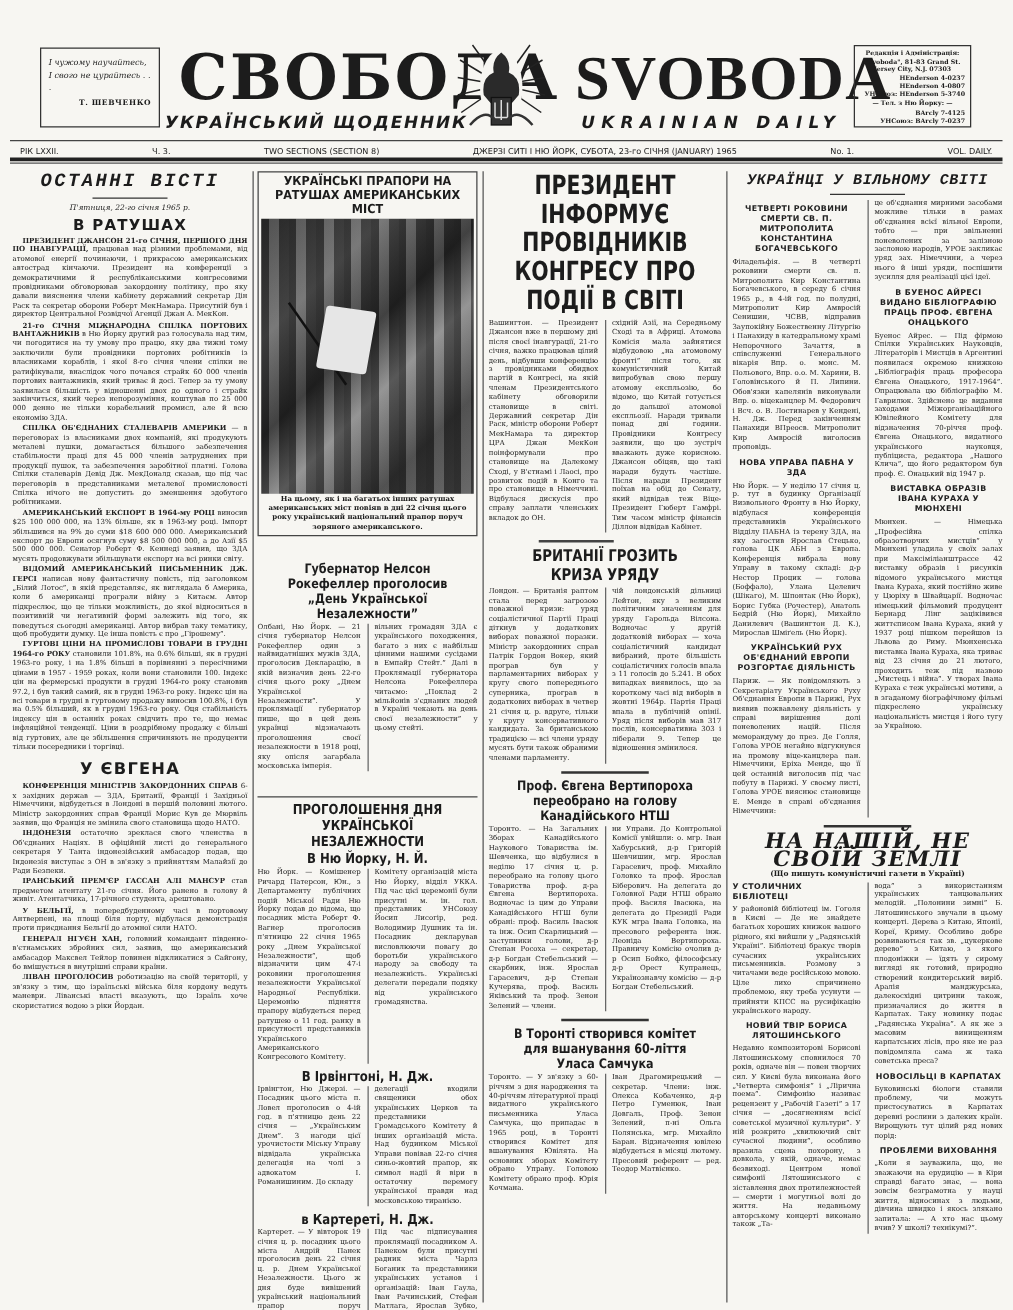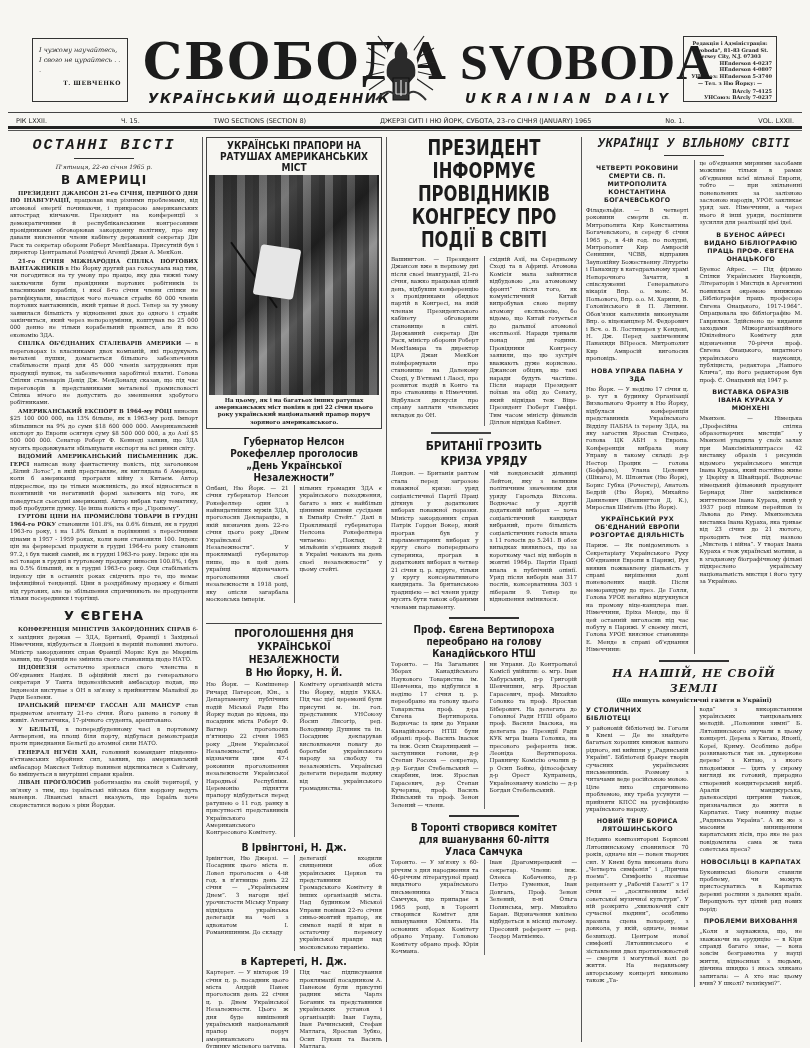--- a/index.html
+++ b/index.html
@@ -4,21 +4,21 @@
 <style>
   * { box-sizing: border-box; margin: 0; padding: 0; }
   body { width: 810px; height: 1048px; background: #f7f6f2; color: #1c1c1c; font-family: "DejaVu Serif", serif; overflow: hidden; position: relative; }
   .page { position: absolute; left: 0; top: 0; width: 648px; height: 1048px; }
 
   
   .masthead { position: absolute; left: 0; top: 30px; width: 810px; height: 80px; }
   .motto { position: absolute; left: 32px; top: 8px; width: 96px; height: 64px; border: 1px solid #333; padding: 6px 6px; font-size: 6.5px; font-style: italic; line-height: 10px; }
   .motto .author { font-style: normal; font-weight: bold; text-align: right; margin-top: 3px; font-size: 6px; letter-spacing: 0.5px; }
   .title-cyr { position: absolute; left: 143px; top: 6px; font-family: "DejaVu Serif", serif; font-size: 50px; font-weight: bold; letter-spacing: 2px; line-height: 52px; transform: scaleX(0.98); transform-origin: left; }
-  .sub-cyr { position: absolute; left: 148px; top: 60px; font-family: "DejaVu Sans", sans-serif; font-weight: bold; font-style: italic; font-size: 13.5px; letter-spacing: 1.5px; text-align: center; }
+  .sub-cyr { position: absolute; left: 132px; top: 60px; font-family: "DejaVu Sans", sans-serif; font-weight: bold; font-style: italic; font-size: 13.5px; letter-spacing: 1.5px; text-align: center; }
   .emblem { position: absolute; left: 366px; top: -2px; width: 70px; height: 80px; }
   .title-lat { position: absolute; left: 460px; top: 6px; font-family: Liberation Serif, serif; font-size: 50px; font-weight: bold; letter-spacing: 1px; line-height: 52px; }
   .sub-lat { position: absolute; left: 465px; top: 60px; font-family: "DejaVu Sans", sans-serif; font-weight: bold; font-style: italic; font-size: 13.5px; letter-spacing: 5px; }
   .contact { position: absolute; left: 683px; top: 6px; width: 94px; height: 66px; border: 1px solid #333; padding: 3px 4px; font-size: 5px; line-height: 6.5px; font-weight: bold; }
   .contact .c { text-align: center; }
   .contact .r { text-align: right; }
   .contact .sep { text-align: center; margin: 1px 0; }
 
   
   .datebar { position: absolute; left: 8px; top: 112px; width: 794px; height: 14px; border-top: 1px solid #444; display: flex; justify-content: space-between; align-items: center; font-size: 6.5px; font-family: "DejaVu Sans", sans-serif; padding: 2px 8px 0 8px; gap: 25px; }
@@ -95,38 +95,38 @@
       <div class="r">HEnderson 4-0807</div>
       <div class="r">УНСоюз: HEnderson 5-3740</div>
       <div class="sep">— Тел. з Ню Йорку: —</div>
       <div class="r">BArcly 7-4125</div>
       <div class="r">УНСоюз: BArcly 7-0237</div>
     </div>
   </div>
 
   <div class="datebar">
     <span>РІК LXXII.</span>
-    <span>Ч. 15.</span>
+    <span>Ч. 3.</span>
     <span>TWO SECTIONS (SECTION 8)</span>
     <span>ДЖЕРЗІ СИТІ І НЮ ЙОРК, СУБОТА, 23-го СІЧНЯ (JANUARY) 1965</span>
     <span>No. 1.</span>
-    <span>VOL. LXXII.</span>
+    <span>VOL. DAILY.</span>
   </div>
   <div class="datebar-rule"></div>
   <div class="datebar-rule2"></div>
 
   <div class="vrule" style="left:202px"></div>
   <div class="vrule" style="left:386px"></div>
   <div class="vrule" style="left:581px"></div>
 
   <div class="col" style="left:10px; width:188px;">
     <div class="sec-title">ОСТАННІ ВІСТІ</div>
     <div class="short-rule"></div>
     <div class="dateline">П'ятниця, 22-го січня 1965 р.</div>
-    <div class="region">В АМЕРИЦІ</div>
+    <div class="region">В РАТУШАХ</div>
     <div class="text">
       <p><b>ПРЕЗИДЕНТ ДЖАНСОН 21-го СІЧНЯ, ПЕРШОГО ДНЯ ПО ІНАВГУРАЦІЇ,</b> <span>працював над різними проблемами, від атомової енергії починаючи, і прикрасою американських автострад кінчаючи. Президент на конференції з демократичними й республіканськими конгресовими провідниками обговорював закордонну політику, про яку давали вияснення члени кабінету державний секретар Дін Раск та секретар оборони Роберт МекНамара. Присутній був і директор Центральної Розвідчої Агенції Джан А. МекКон.</span></p>
       <p><b>21-го СІЧНЯ МІЖНАРОДНА СПІЛКА ПОРТОВИХ ВАНТАЖНИКІВ</b> <span>в Ню Йорку другий раз голосувала над тим, чи погодитися на ту умову про працю, яку два тижні тому заключили були провідники портових робітників із власниками кораблів, і якої 8-го січня члени спілки не ратифікували, внаслідок чого почався страйк 60 000 членів портових вантажників, який триває й досі. Тепер за ту умову заявилася більшість у відношенні двох до одного і страйк закінчиться, який через непорозуміння, коштував по 25 000 000 денно не тільки корабельний промисл, але й всю економію ЗДА.</span></p>
       <p><b>СПІЛКА ОБ'ЄДНАНИХ СТАЛЕВАРІВ АМЕРИКИ</b> <span>— в переговорах із власниками двох компаній, які продукують металеві пушки, домагається більшого забезпечення стабільности праці для 45 000 членів затруднених при продукції пушок, та забезпечення заробітної платні. Голова Спілки сталеварів Девід Дж. МекДоналд сказав, що під час переговорів в представниками металевої промисловості Спілка нічого не допустить до зменшення здобутого робітниками.</span></p>
       <p><b>АМЕРИКАНСЬКИЙ ЕКСПОРТ В 1964-му РОЦІ</b> <span>виносив $25 100 000 000, на 13% більше, як в 1963-му році. Імпорт збільшився на 9% до суми $18 600 000 000. Американський експорт до Европи осягнув суму $8 500 000 000, а до Азії $5 500 000 000. Сенатор Роберт Ф. Кеннеді заявив, що ЗДА мусять продовжувати збільшувати експорт на всі ринки світу.</span></p>
       <p><b>ВІДОМИЙ АМЕРИКАНСЬКИЙ ПИСЬМЕННИК ДЖ. ГЕРСІ</b> <span>написав нову фантастичну повість, під заголовком „Білий Лотос”, в якій представляє, як виглядала б Америка, коли б американці програли війну з Китаєм. Автор підкреслює, що це тільки можливість, до якої відноситься в позитивній чи негативній формі залежить від того, як поведуться сьогодні американці. Автор вибрав таку тематику, щоб пробудити думку. Це інша повість є про „Гірошему”.</span></p>
       <p><b>ГУРТОВІ ЦІНИ НА ПРОМИСЛОВІ ТОВАРИ В ГРУДНІ 1964-го РОКУ</b> <span>становили 101.8%, на 0.6% більші, як в грудні 1963-го року, і на 1.8% більші в порівнянні з пересічними цінами в 1957 - 1959 роках, коли вони становили 100. Індекс цін на фермерські продукти в грудні 1964-го року становив 97.2, і був такий самий, як в грудні 1963-го року. Індекс цін на всі товари в грудні в гуртовому продажу виносив 100.8%, і був на 0.5% більший, як в грудні 1963-го року. Оця стабільність індексу цін в останніх роках свідчить про те, що немає інфляційної тенденції. Ціни в роздрібному продажу є більші від гуртових, але це збільшення спричиняють не продуценти тільки посередники і торгівці.</span></p>
     </div>
     <div class="region" style="font-size:13px; margin-top:6px;">У ЄВГЕНА</div>
     <div class="text">
@@ -143,21 +143,21 @@
     <div style="border:1px solid #444; padding:2px;">
       <div class="headline-cond" style="font-size:10px; line-height:11px; transform:scaleX(0.9);">УКРАЇНСЬКІ ПРАПОРИ НА РАТУШАХ АМЕРИКАНСЬКИХ МІСТ</div>
       <div class="photo" style="height:220px; margin-top:2px;">
         <div class="bars"></div>
         <div class="pole"></div>
         <div class="flag"></div>
       </div>
       <div class="caption">На цьому, як і на багатьох інших ратушах американських міст повіяв в дні 22 січня цього року український національний прапор поруч зоряного американського.</div>
     </div>
 
-    <div style="margin-top:6px;">
+    <div style="margin-top:20px;">
       <div class="headline-cond" style="font-size:10.5px; line-height:12px; transform:scaleX(0.85);">Губернатор Нелсон Рокефеллер проголосив</div>
       <div class="headline-cond" style="font-size:10.5px; line-height:12px; transform:scaleX(0.85);">„День Української Незалежности”</div>
       <div class="two-col text" style="margin-top:2px;">
         <div>Олбані, Ню Йорк. — 21 січня губернатор Нелсон Рокефеллер один з найвидатніших мужів ЗДА, проголосив Декларацію, в якій визначив день 22-го січня цього року „Днем Української Незалежности”. У проклямації губернатор пише, що в цей день українці відзначають проголошення своєї незалежности в 1918 році, яку опісля загарбала московська імперія.</div>
         <div class="divider"></div>
         <div>вільних громадян ЗДА є українського походження, багато з них є найбільш цінними нашими сусідами в Емпайр Стейт.” Далі в Проклямації губернатора Нелсона Рокефеллера читаємо: „Поклад 2 мільйонів з'єднаних людей в Україні чекають на день своєї незалежности” у цьому стейті.</div>
       </div>
     </div>
 
     <div style="margin-top:20px; border-top:1px solid #444; padding-top:3px;">
@@ -235,21 +235,21 @@
       <div>
         <div>це об'єднання мирними засобами можливе тільки в рамах об'єднання всієї вільної Европи, тобто — при звільненні поневолених за залізною заслоною народів, УРОЕ закликає уряд зах. Німеччини, а через нього й інші уряди, поспішити зусилля для реалізації цієї ідеї.</div>
         <div class="subhead-small">В БУЕНОС АЙРЕСІ ВИДАНО БІБЛІОГРАФІЮ ПРАЦЬ ПРОФ. ЄВГЕНА ОНАЦЬКОГО</div>
         <div>Буенос Айрес. — Під фірмою Спілки Українських Науковців, Літераторів і Мистців в Аргентині появилася окремою книжкою „Бібліографія праць професора Євгена Онацького, 1917-1964”. Опрацювала цю бібліографію М. Гаврилюк. Здійснено це видання заходами Міжорганізаційного Ювілейного Комітету для відзначення 70-річчя проф. Євгена Онацького, видатного українського науковця, публіциста, редактора „Нашого Клича”, що його редактором був проф. Є. Онацький від 1947 р.</div>
         <div class="subhead-small">ВИСТАВКА ОБРАЗІВ ІВАНА КУРАХА У МЮНХЕНІ</div>
         <div>Мюнхен. — Німецька „Професійна спілка образотворчих мистців” у Мюнхені уладила у своїх залах при Максіміліанштрассе 42 виставку образів і рисунків відомого українського мистця Івана Кураха, який постійно живе у Цюріху в Швайцарії. Водночас німецький фільмовий продуцент Бернард Лінг заціківився життєписом Івана Кураха, який у 1937 році пішком перейшов із Львова до Риму. Мюнхенська виставка Івана Кураха, яка триває від 23 січня до 21 лютого, проходить теж під назвою „Мистець і війна”. У творах Івана Кураха є теж українські мотиви, а в згаданому біографічному фільмі підкреслено українську національність мистця і його тугу за Україною.</div>
       </div>
     </div>
 
     <div class="center-rule" style="margin-top:6px;"></div>
-    <div class="boxed-italic" style="font-size:11px; line-height:15px; letter-spacing:1px;">НА НАШІЙ, НЕ СВОЇЙ ЗЕМЛІ</div>
+    <div class="boxed-italic" style="font-size:17px; line-height:15px; letter-spacing:1px;">НА НАШІЙ, НЕ СВОЇЙ ЗЕМЛІ</div>
     <div style="font-size:6px; font-weight:bold; text-align:center; margin-bottom:3px;">(Що пишуть комуністичні газети в Україні)</div>
     <div class="two-col text">
       <div>
         <div class="subhead-small" style="text-align:left; margin-top:0;">У СТОЛИЧНИХ БІБЛІОТЕЦІ</div>
         <div>У районовій бібліотеці ім. Гоголя в Києві — Де не знайдете багатьох хороших книжок вашого рідного, які вийшли у „Радянській Україні”. Бібліотеці бракує творів сучасних українських письменників. Розмову з читачами веде російською мовою. Ціле лихо спричинено проблемою, яку треба усунути — прийняти КПСС на русифікацію українського народу.</div>
         <div class="subhead-small">НОВИЙ ТВІР БОРИСА ЛЯТОШИНСЬКОГО</div>
         <div>Недавно композиторові Борисові Лятошинському сповнилося 70 років, одначе він — повен творчих сил. У Києві була виконана його „Четверта симфонія” і „Лірична поема”. Симфонію називає рецензент у „Рабочій Газеті” з 17 січня — „досягненням всієї советської музичної культури”. У ній розкрито „хвилюючий світ сучасної людини”, особливо вразила сцена похорону, з довкола, у якій, одначе, немає безвиході. Центром нової симфонії Лятошинського є зіставлення двох протилежностей — смерти і могутньої волі до життя. На недавньому авторському концерті виконано також „Та-</div>
       </div>
       <div class="divider"></div>
       <div>

